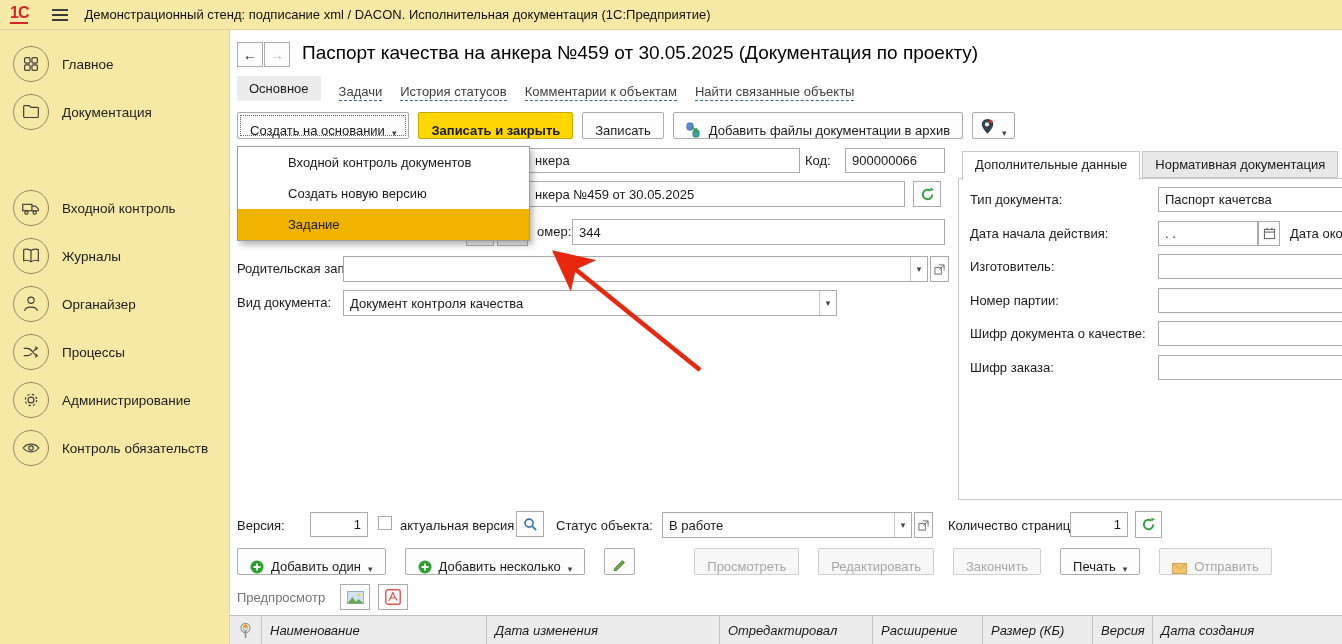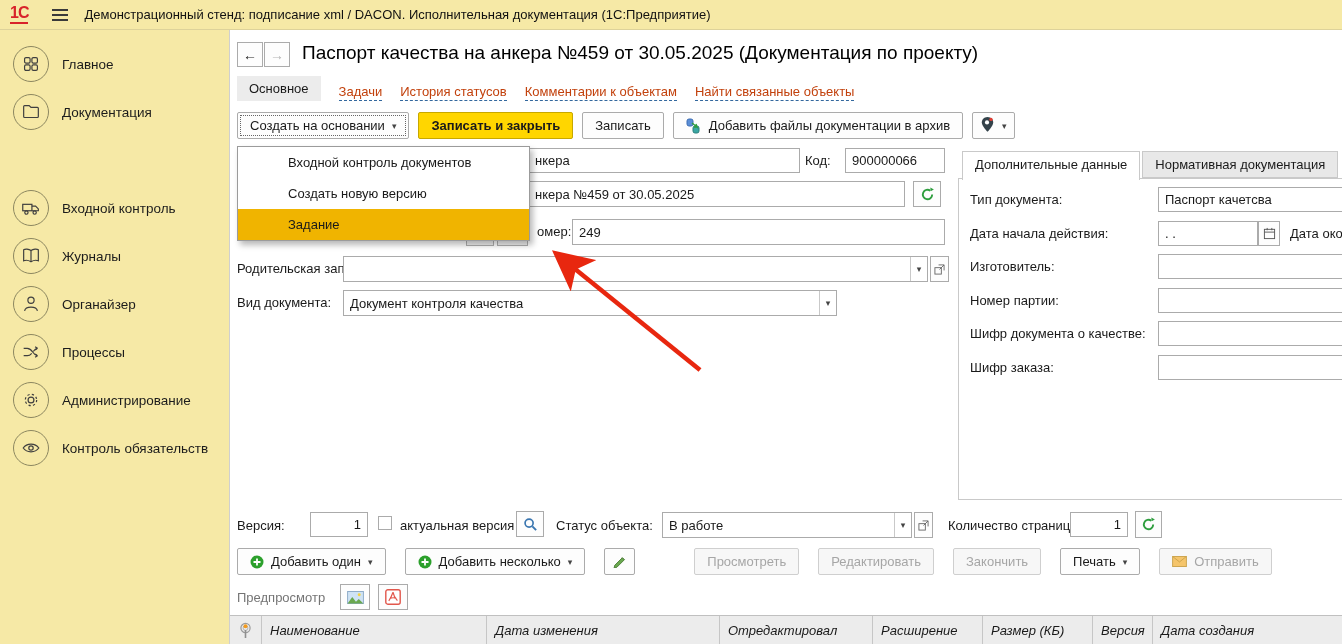--- a/index.html
+++ b/index.html
@@ -14,41 +14,41 @@
   .topbar-title{margin-left:16px;font-size:13px;color:#111;}
 
   
   .sidebar{position:absolute;left:0;top:30px;width:230px;height:614px;background:#f6e9a6;border-right:1px solid #cfcfcf;}
   .side-item{position:absolute;left:0;width:230px;height:48px;display:flex;align-items:center;cursor:pointer;}
   .side-ico{margin-left:13px;width:36px;height:36px;border:1px solid #8c8760;border-radius:50%;display:flex;align-items:center;justify-content:center;flex:none;}
   .side-ico svg{stroke:#3f3f3f;stroke-width:1.3;fill:none;}
   .side-label{margin-left:13px;font-size:13.5px;color:#1c1c1c;}
 
   
-  .btn{height:27px;display:inline-flex;align-items:center;padding:0 12px;border:1px solid #ababab;background:#fdfdfd;border-radius:2px;cursor:pointer;white-space:nowrap;}
+  .btn{height:27px;display:inline-flex;align-items:flex-end;padding:0 12px;border:1px solid #ababab;background:#fdfdfd;border-radius:2px;cursor:pointer;white-space:nowrap;}
   .btn .caret{margin-left:7px;font-size:9px;color:#444;}
   .btn.primary{background:#ffd600;border-color:#c7a800;font-weight:bold;}
   .btn.disabled{color:#a6a6a6;border-color:#cfcfcf;background:#f7f7f7;cursor:default;}
   .btn.focused{outline:1px dotted #666;outline-offset:-4px;}
   .btn.iconbtn{padding:0 7px;}
   .field{position:absolute;height:25px;border:1px solid #ababab;background:#fff;display:flex;align-items:center;padding:0 6px;overflow:hidden;white-space:nowrap;}
   .field.right{justify-content:flex-end;}
   .combo{position:absolute;height:26px;border:1px solid #ababab;background:#fff;display:flex;align-items:center;overflow:hidden;}
   .combo .val{flex:1;padding:0 6px;white-space:nowrap;overflow:hidden;}
   .combo .arr{width:17px;align-self:stretch;border-left:1px solid #c9c9c9;display:flex;align-items:center;justify-content:center;font-size:9px;color:#444;cursor:pointer;flex:none;}
   .lbl{position:absolute;white-space:nowrap;}
   .sqbtn{position:absolute;border:1px solid #ababab;background:#fdfdfd;display:flex;align-items:center;justify-content:center;cursor:pointer;}
 
   
   .navbtn{position:absolute;top:42px;width:26px;height:25px;border:1px solid #ababab;background:#fdfdfd;display:flex;align-items:center;justify-content:center;font-size:14px;cursor:pointer;}
   .navbtn.disabled{color:#b5b5b5;cursor:default;}
   .page-title{position:absolute;left:302px;top:42px;font-size:19px;color:#000;white-space:nowrap;}
   .tabs{position:absolute;left:237px;top:74px;height:27px;display:flex;align-items:flex-end;gap:18px;}
   .tab-active{background:#ececec;border:1px solid #ececec;padding:4px 11px;color:#1a1a1a;cursor:default;}
-  .tab-link{color:#c2410c;border-bottom:1px dashed #33689e;padding-bottom:1px;cursor:pointer;white-space:nowrap;}
+  .tab-link{color:#404040;border-bottom:1px dashed #33689e;padding-bottom:1px;cursor:pointer;white-space:nowrap;}
 
   
   .toolbar{position:absolute;left:237px;top:112px;display:flex;gap:9px;align-items:center;}
 
   
   .menu{position:absolute;left:237px;top:146px;width:293px;background:#fff;border:1px solid #9b9b9b;box-shadow:3px 4px 6px rgba(0,0,0,.28);z-index:30;}
   .menu-item{height:31px;display:flex;align-items:center;padding-left:50px;cursor:pointer;white-space:nowrap;}
   .menu-item.hl{background:#f0b400;}
 
   
@@ -209,21 +209,21 @@
 
   <div class="field" style="left:528px;top:181px;width:377px;height:26px">нкера №459 от 30.05.2025</div>
   <div class="sqbtn" style="left:913px;top:181px;width:28px;height:26px">
     <svg width="15" height="15" viewBox="0 0 16 16">
         <path d="M13,8 a5,5 0 1 1 -2,-4" stroke="#2e9e3e" stroke-width="2" fill="none"></path>
         <path d="M11,0.5 l0.4,4 l3.4,-1.8 z" fill="#2e9e3e"></path>
       </svg>
   </div>
 
   <div class="lbl" style="left:537px;top:224px">омер:</div>
-  <div class="field" style="left:572px;top:219px;width:373px;height:26px">249</div>
+  <div class="field" style="left:572px;top:219px;width:373px;height:26px">344</div>
 
   <div class="frag" style="left:466px;top:234px;width:28px;height:12px"></div>
   <div class="frag" style="left:497px;top:234px;width:31px;height:12px"></div>
 
   <div class="lbl" style="left:237px;top:261px">Родительская запись:</div>
   <div class="combo" style="left:343px;top:256px;width:585px">
     <span class="val"></span>
     <span class="arr">▾</span>
   </div>
   <div class="sqbtn" style="left:930px;top:256px;width:19px;height:26px">

